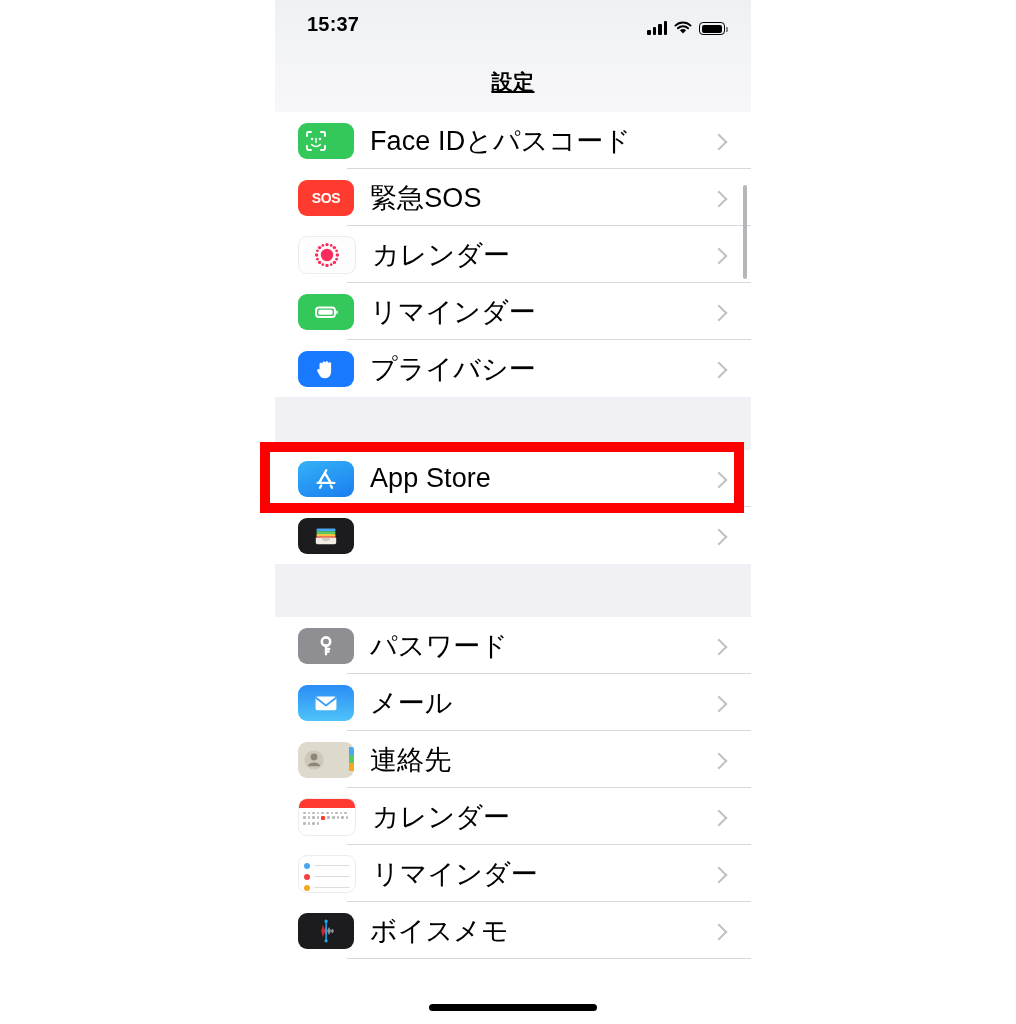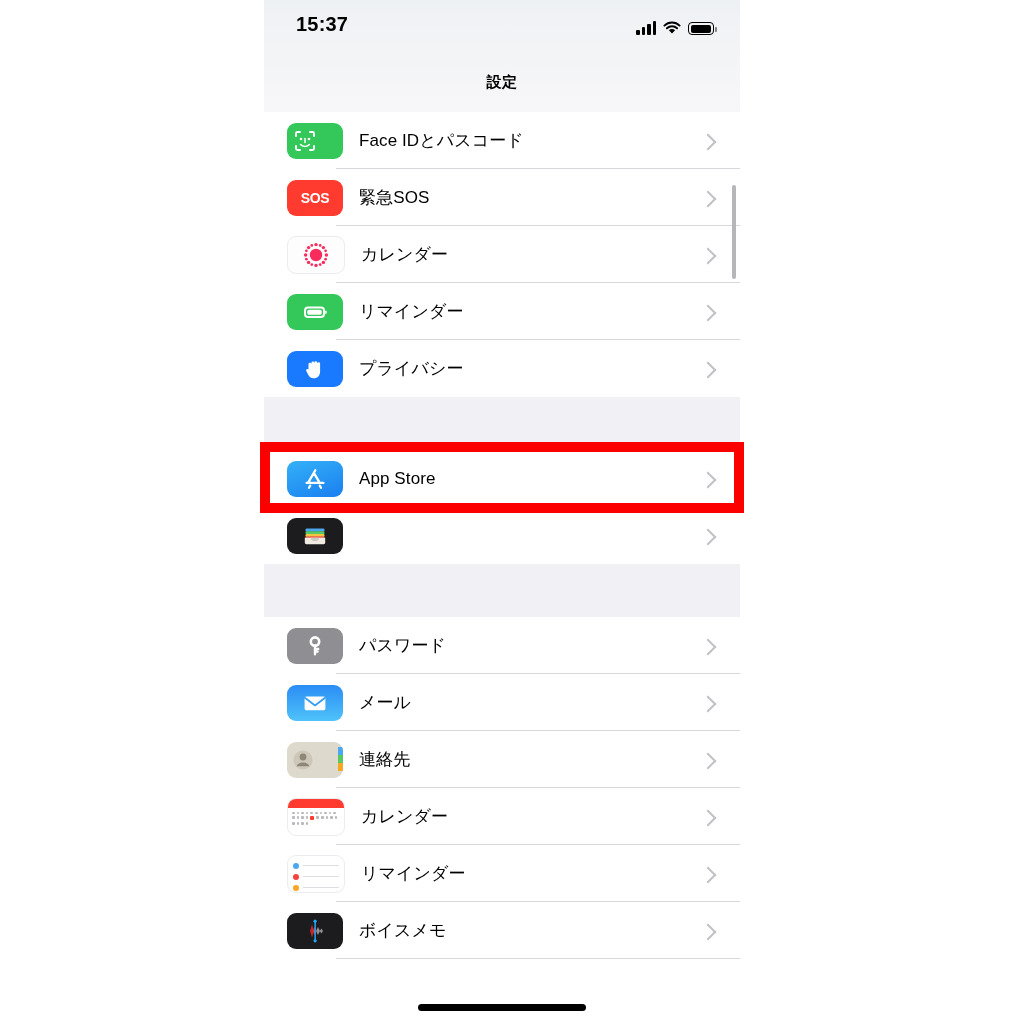--- a/index.html
+++ b/index.html
@@ -11,21 +11,21 @@
     width: 1016px;
     height: 1024px;
     font-family: "Liberation Sans", "DejaVu Sans", sans-serif;
     overflow: hidden;
     position: relative;
   }
 
   
   #phone {
     position: absolute;
-    left: 264px;
+    left: 275px;
     top: 0;
     width: 476px;
     height: 1024px;
     background: #ffffff;
     overflow: hidden;
   }
 
   
   #status-bar {
     position: relative;
@@ -96,24 +96,25 @@
 
   
   #nav-bar {
     height: 60px;
     background: linear-gradient(to bottom, #f3f4f6 0%, #f7f7f9 100%);
     display: flex;
     align-items: center;
     justify-content: center;
   }
   #nav-title {
-    font-size: 15px;
+    font-size: 21px;
     font-weight: bold;
     color: #000;
     letter-spacing: 0.5px;
+    text-decoration: underline;
   }
 
   
   #list {
     position: relative;
   }
   .group {
     background: #ffffff;
   }
   .gap {
@@ -140,21 +141,21 @@
   .row-icon {
     width: 56px;
     height: 36px;
     border-radius: 9px;
     flex: 0 0 auto;
     position: relative;
     overflow: hidden;
   }
   .row-label {
     margin-left: 16px;
-    font-size: 17px;
+    font-size: 27px;
     color: #000;
     letter-spacing: 0.1px;
     white-space: nowrap;
   }
   .chev {
     position: absolute;
     right: 26px;
     top: 50%;
     width: 10px;
     height: 10px;

